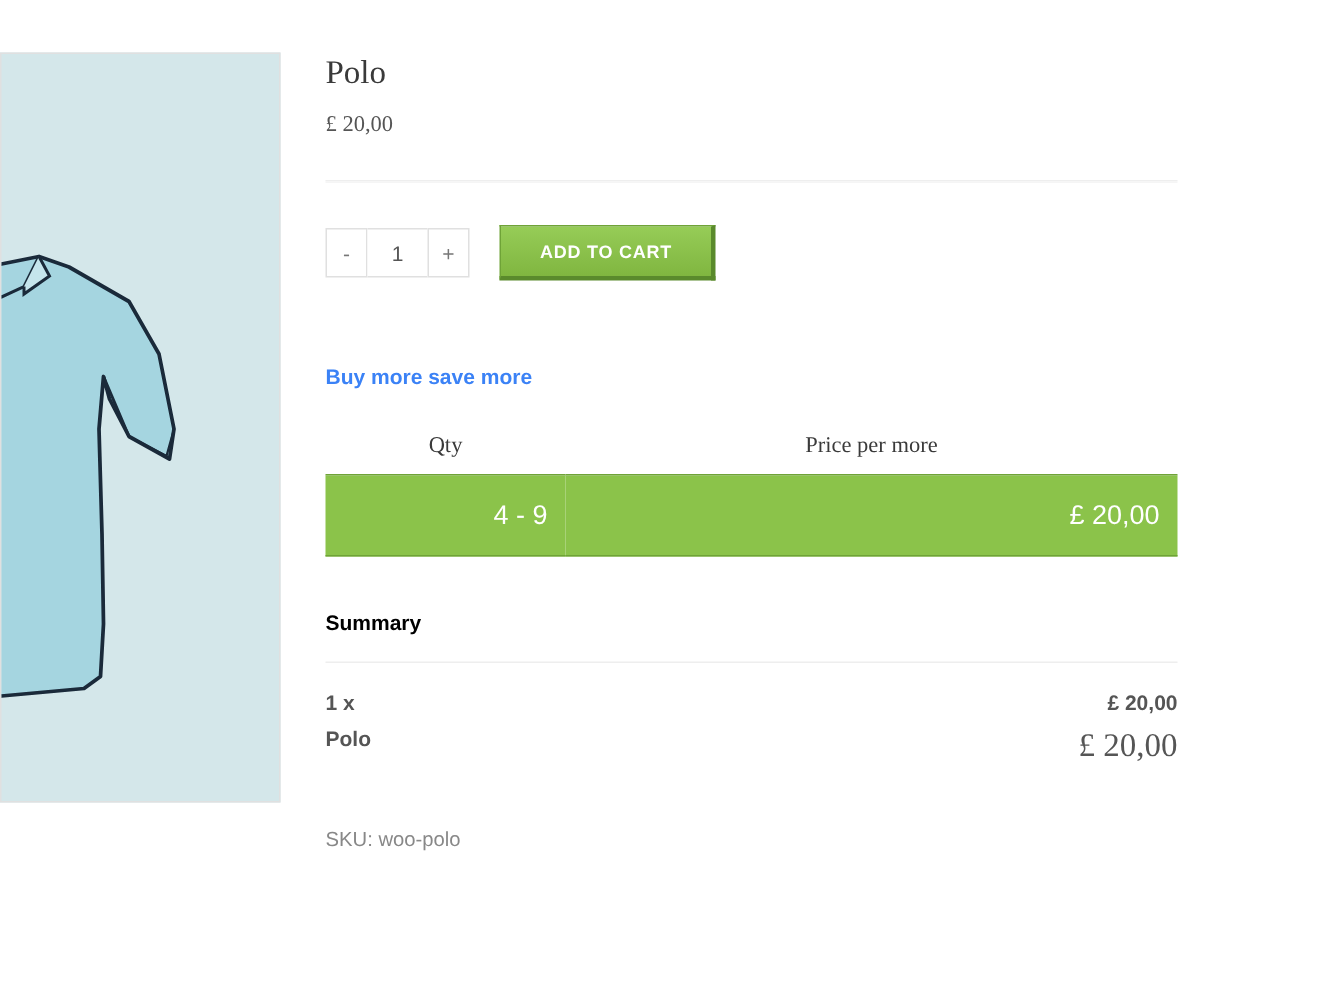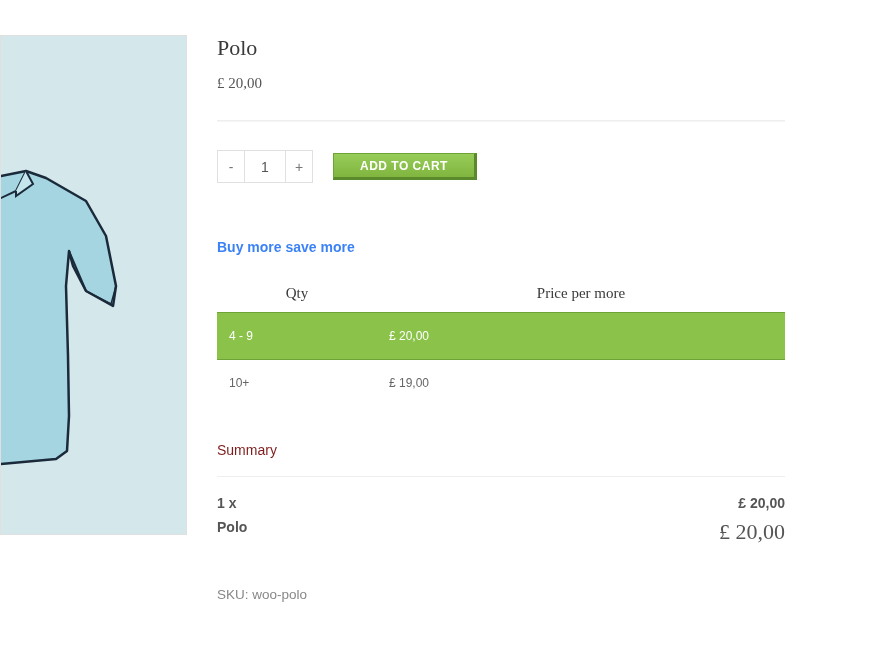--- a/index.html
+++ b/index.html
@@ -61,43 +61,43 @@
     }
     .qty-input {
       width: 40px; height: 33px;
       border-top: 1px solid #e0e0e0; border-bottom: 1px solid #e0e0e0;
       border-left: none; border-right: none;
       text-align: center;
       font-family: Arial, sans-serif; font-size: 14px; color: #555;
       background:#fff;
     }
     .add-to-cart {
-      height: 27px;
+      height: 37px;
       background: #8bc34a;
       background: linear-gradient(#96cc57, #80b640);
       border: 1px solid #6fa337;
       border-bottom: 3px solid #5a8a2c;
       border-right: 3px solid #5a8a2c;
       color: #fff;
       font-family: Arial, sans-serif;
       font-size: 12px;
       font-weight: bold;
       letter-spacing: 0.5px;
       padding: 0 26px;
       cursor: pointer;
     }
     .tier-heading { font-family: Arial, sans-serif; font-size: 14px; font-weight: bold; color: #3b82f6; margin-bottom: 20px; }
     .tier-table { width: 100%; border-collapse: collapse; margin-bottom: 36px; }
     .tier-table th { text-align: center; font-family: Georgia, serif; font-weight: normal; font-size: 15px; color: #3a3a3a; padding: 10px 12px; }
-    .tier-table td { font-family: Arial, sans-serif; font-size: 12px; padding: 16px 12px; }
+    .tier-table td { font-family: Arial, sans-serif; font-size: 18px; padding: 16px 12px; text-align: right; }
     .tier-row-highlight { background: #8bc34a; border-top: 1px solid #6fa337; border-bottom: 1px solid #6fa337; }
     .tier-row-highlight td { color: #fff; }
     .tier-row td { color: #666; }
     .qty-col { width: 160px; }
-    .summary-heading { font-family: Arial, sans-serif; font-size: 14px; font-weight: normal; color: #7f1d1d; margin-bottom: 18px; }
+    .summary-heading { font-family: Arial, sans-serif; font-size: 14px; font-weight: bold; color: #000000; margin-bottom: 18px; }
     .summary-block { border-top: 1px solid #eee; padding-top: 18px; margin-bottom: 40px;}
     .summary-line { display: flex; justify-content: space-between; margin-bottom: 8px; text-align: center; }
     .summary-line .left { font-family: Arial, sans-serif; font-size: 14px; font-weight: bold; color: #555; }
     .summary-line .right-sm { font-family: Arial, sans-serif; font-size: 14px; font-weight: bold; color: #555; }
     .summary-line .right-lg { font-family: Georgia, serif; font-size: 22px; color: #555; }
     .meta { font-family: Arial, sans-serif; font-size: 13.5px; color: #888; line-height: 1.5; }
   </style>
 </head>
 <body>
 
@@ -134,24 +134,20 @@
         <tr>
           <th class="qty-col">Qty</th>
           <th>Price per more</th>
         </tr>
       </thead>
       <tbody>
         <tr class="tier-row-highlight">
           <td>4 - 9</td>
           <td>£ 20,00</td>
         </tr>
-        <tr class="tier-row">
-          <td>10+</td>
-          <td>£ 19,00</td>
-        </tr>
       </tbody>
     </table>
 
     <div class="summary-heading">Summary</div>
     <div class="summary-block">
       <div class="summary-line">
         <span class="left">1 x</span>
         <span class="right-sm">£ 20,00</span>
       </div>
       <div class="summary-line">

